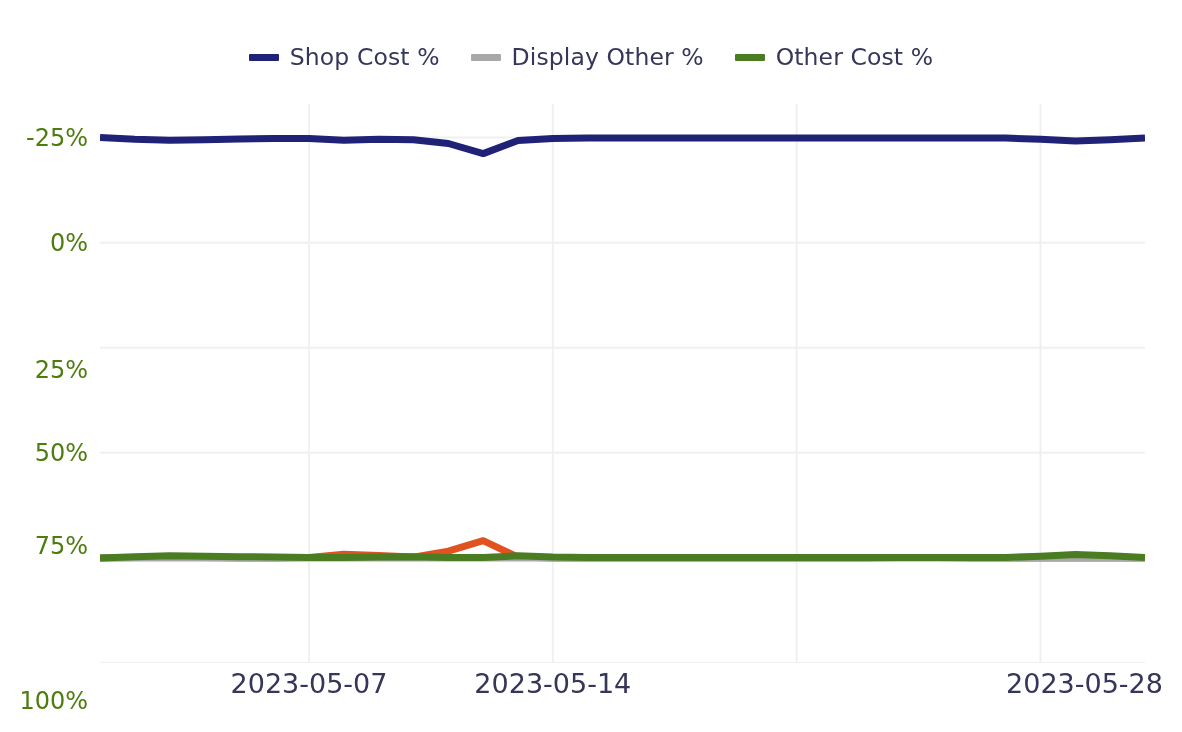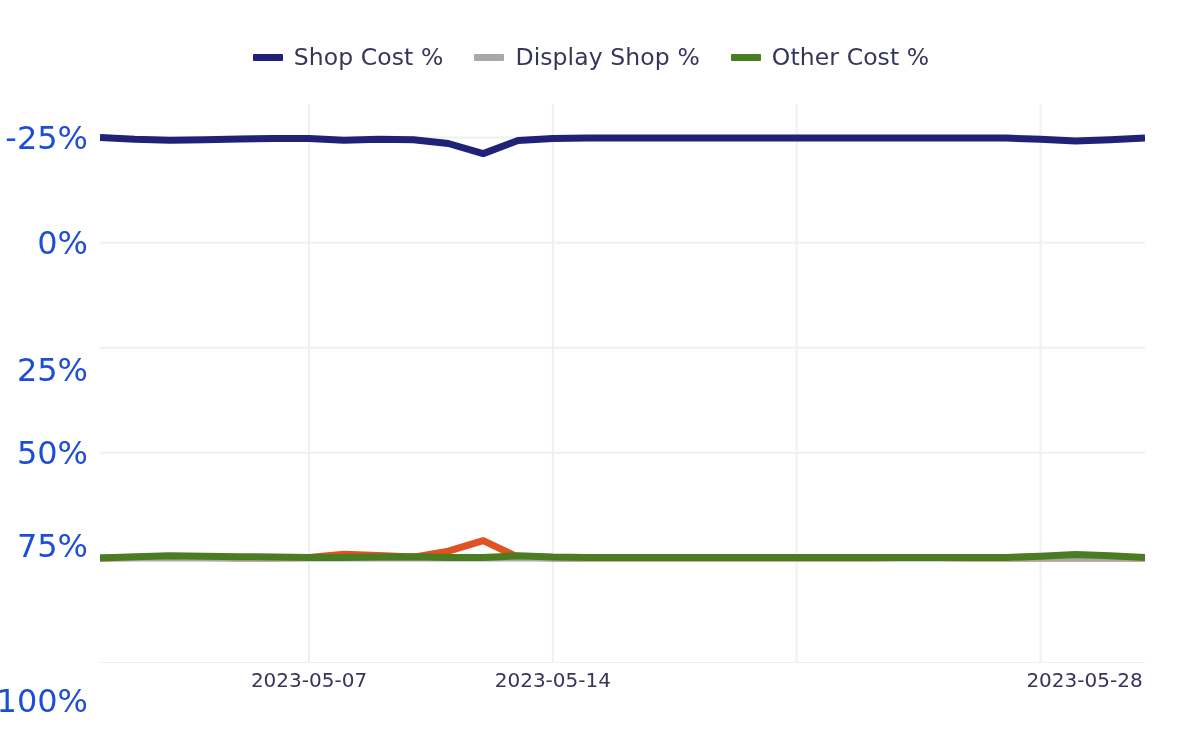--- a/index.html
+++ b/index.html
@@ -66,22 +66,22 @@
     left: 0;
     top: 0;
     display: block;
   }
 
   
   .y-tick-label {
     position: absolute;
     right: 0;
     text-align: right;
-    font-size: 32px;
-    color: #1d4ed8;
+    font-size: 24px;
+    color: #4d7c0f;
     transform: translateY(-50%);
     white-space: nowrap;
   }
   #y-axis-labels {
     position: absolute;
     left: 0;
     top: 0;
     width: 88px;
     height: 732px;
   }
@@ -89,38 +89,38 @@
     position: absolute;
     left: 0;
     top: 0;
     width: 1182px;
     height: 732px;
   }
   .x-tick-label {
     position: absolute;
     top: 668px;
     transform: translateX(-50%);
-    font-size: 20px;
+    font-size: 27px;
     color: #36355a;
     white-space: nowrap;
   }
 </style>
 </head>
 <body>
 
 <div id="chart-root">
 
   <div id="legend">
       <div class="legend-item">
         <span class="legend-swatch" style="background: rgb(31, 34, 119);"></span>
         <span class="legend-label">Shop Cost %</span>
       </div>
       <div class="legend-item">
         <span class="legend-swatch" style="background: rgb(168, 168, 168);"></span>
-        <span class="legend-label">Display Shop %</span>
+        <span class="legend-label">Display Other %</span>
       </div>
       <div class="legend-item">
         <span class="legend-swatch" style="background: rgb(74, 124, 34);"></span>
         <span class="legend-label">Other Cost %</span>
       </div>
     </div>
 
   <div id="plot-area">
     <svg id="plot-svg" width="1045" height="559" viewBox="0 0 1045 559">
       <g id="grid-layer">

